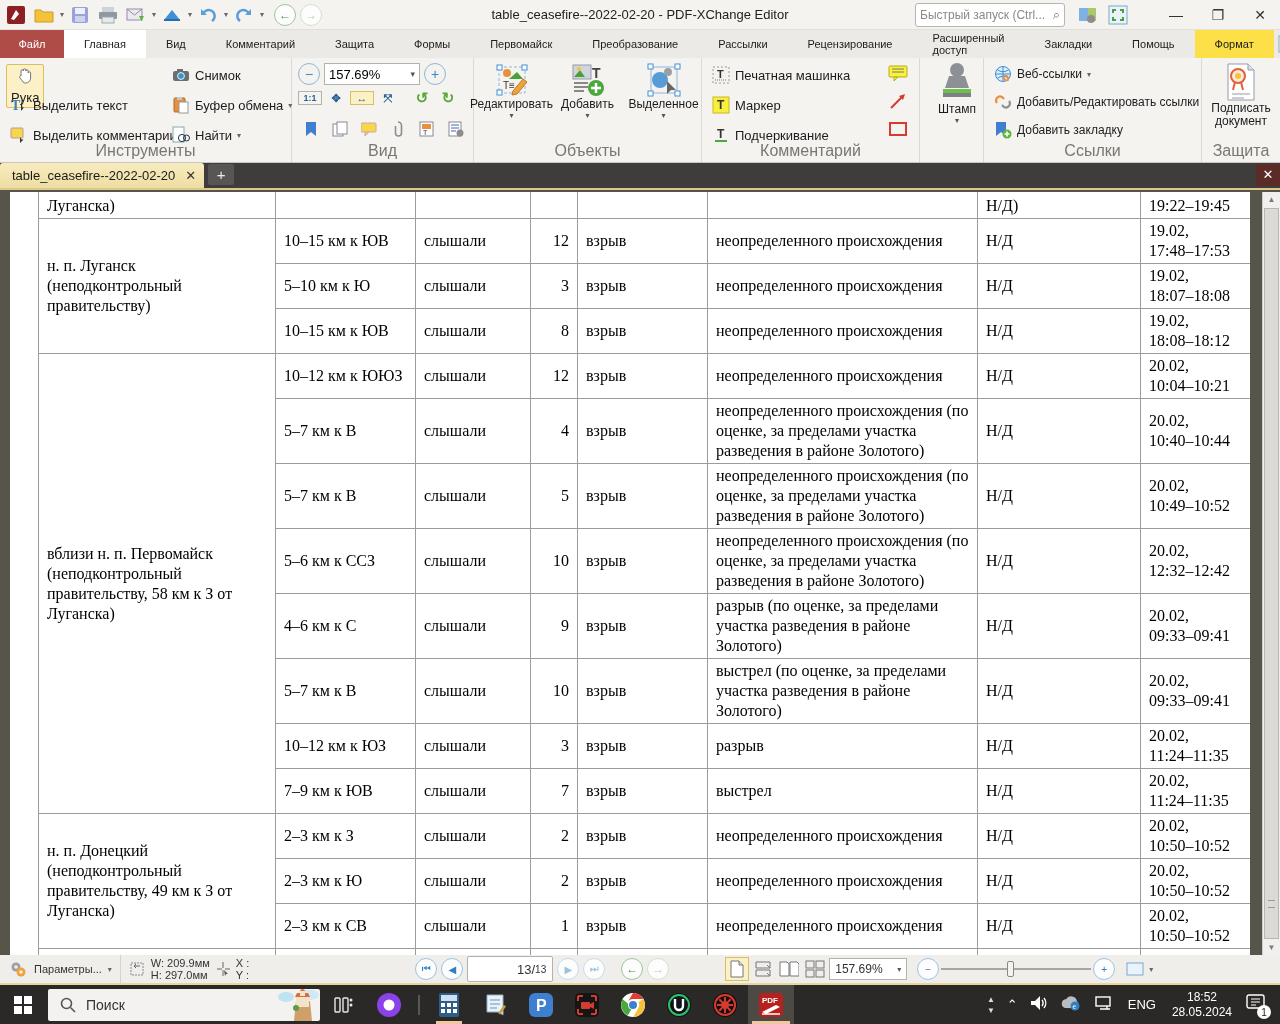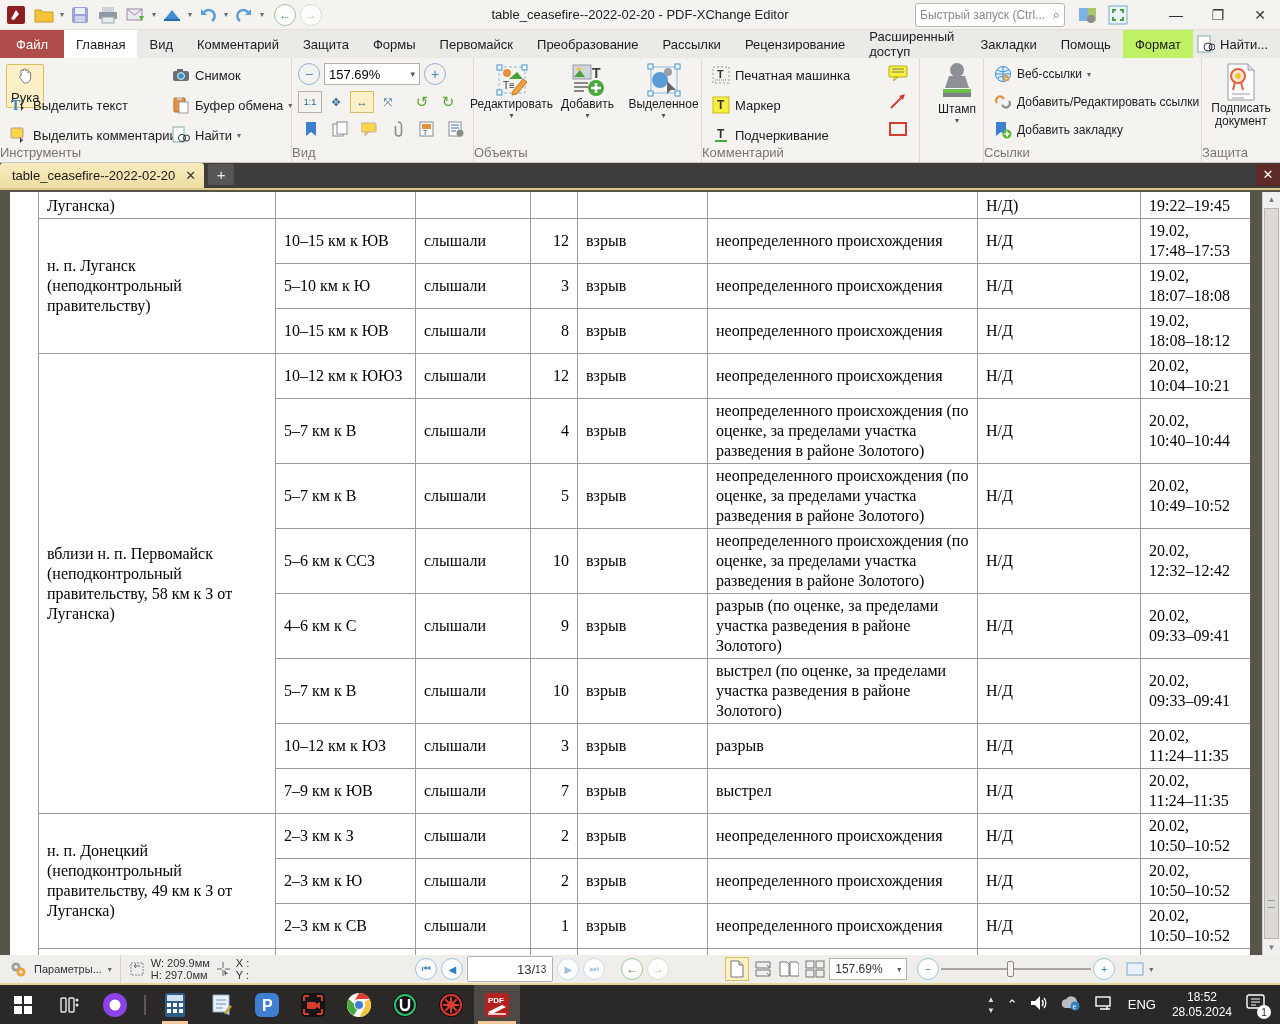--- a/index.html
+++ b/index.html
@@ -15,39 +15,39 @@
   .mini-arrow { font-size:8px; color:#666; }
   .title-text { position:absolute; left:50%; transform:translateX(-50%); color:#222; font-size:13px; white-space:nowrap; }
   .quick-launch { position:absolute; right:215px; top:3px; width:150px; height:24px; background:#fff;
     border:1px solid #b8b5b1; border-radius:3px; display:flex; align-items:center; padding:0 4px; color:#8a8a8a; font-size:12px; }
   .quick-launch .mag { margin-left:auto; color:#777; font-size:13px; }
   .tb-icon-btn { position:absolute; top:3px; width:28px; height:24px; display:flex; align-items:center; justify-content:center; }
   .win-ctrl { position:absolute; top:0; width:40px; height:30px; display:flex; align-items:center; justify-content:center; color:#333; font-size:14px; }
 
   
   .menubar { position:absolute; top:30px; left:0; right:0; height:28px; background:#eceae6; display:flex; }
-  .mtab { padding:0 12px; display:flex; align-items:center; color:#1c1c1c; font-size:13px; cursor:default; }
+  .mtab { padding:0 20px; display:flex; align-items:center; color:#1c1c1c; font-size:11px; cursor:default; }
   .mtab.file { background:#ae4c47; color:#fff; min-width:64px; justify-content:center; }
   .mtab.active { background:#ffffff; }
-  .mtab.format { background:#bef264; }
+  .mtab.format { background:#fde047; }
   .menubar-right { margin-left:auto; display:flex; align-items:center; gap:8px; padding-right:8px; }
 
   
   .ribbon { position:absolute; top:58px; left:0; right:0; height:105px; background:#f5f3f0;
     display:flex; border-bottom:1px solid #c9c5c0; }
   .rgroup { position:relative; height:100%; border-right:1px solid #ddd9d4; }
-  .glabel { position:absolute; bottom:2px; left:0; right:0; color:#7a7671; font-size:13px; }
+  .glabel { position:absolute; bottom:2px; left:0; right:0; text-align:center; color:#7a7671; font-size:16px; }
   .rbtn { display:flex; align-items:center; gap:5px; color:#1c1c1c; font-size:13px; padding:2px 4px; border-radius:2px; white-space:nowrap; }
   .rbtn.hl { background:#fbf0c6; border:1px solid #dabf62;flex-direction:column; }
   .small-ic { width:18px; height:18px; flex:0 0 18px; }
   .bigbtn { display:flex; flex-direction:column; align-items:center; width:74px; font-size:12px; color:#1c1c1c; }
   .bigbtn .caret { font-size:8px; color:#555; }
   .zoombox { display:flex; align-items:center; background:#fff; border:1px solid #b5b1ac; width:96px; height:22px; padding:0 4px; font-size:13px; }
   .zoombox .caret { margin-left:auto; font-size:9px; color:#555; }
-  .sqbtn { width:24px; height:22px; border:1px solid transparent; display:flex; align-items:center; justify-content:center; font-size:11px; color:#2a6496; }
+  .sqbtn { width:24px; height:14px; border:1px solid transparent; display:flex; align-items:center; justify-content:center; font-size:11px; color:#2a6496;font-weight:bold; }
   .sqbtn.hl { background:#fbf0c6; border:1px solid #dabf62; }
   .circbtn { width:22px; height:22px; border-radius:50%; border:1px solid #8fb6d9; color:#3f87c5; display:flex; align-items:center; justify-content:center; font-size:14px; }
   .shape-btn { width:26px; height:22px; display:flex; align-items:center; justify-content:center; }
 
   
   .tabbar { position:absolute; top:163px; left:0; right:0; height:27px; background:#3e3d3b;
     border-bottom:2px solid #dcc88b; display:flex; align-items:center; }
   .doctab { height:25px; background:linear-gradient(#f8ecc0,#eedda2); display:flex; align-items:center;
     padding:0 8px 0 12px; font-size:13px; color:#1a1a1a; border-radius:3px 3px 0 0; gap:10px; }
   .doctab .close-x { color:#333; font-size:13px; }
@@ -806,20 +806,37 @@
 
   <div class="taskbar">
     <div class="tb-slot">
       <svg width="18" height="18">
           <rect x="0" y="0" width="8" height="8" fill="#fff"></rect>
           <rect x="10" y="0" width="8" height="8" fill="#fff"></rect>
           <rect x="0" y="10" width="8" height="8" fill="#fff"></rect>
           <rect x="10" y="10" width="8" height="8" fill="#fff"></rect>
         </svg>
     </div>
+    <div class="searchpill">
+      <svg width="16" height="16">
+          <circle cx="6.5" cy="6.5" r="5" fill="none" stroke="#555" stroke-width="1.6"></circle>
+          <path d="M10.5 10.5 L15 15" stroke="#555" stroke-width="1.6"></path>
+        </svg>
+      <span>Поиск</span>
+      <svg width="44" height="32" style="position:absolute;right:0;top:0">
+          <ellipse cx="10" cy="8" rx="8" ry="5" fill="#bfe3f2"></ellipse>
+          <ellipse cx="34" cy="6" rx="9" ry="5" fill="#cfe9f5"></ellipse>
+          <path d="M18 32 L20 12 h14 l2 20 z" fill="#cfa06a"></path>
+          <rect x="20" y="8" width="13" height="10" fill="#f2e3c8"></rect>
+          <path d="M19 8 h15 l-2 -4 h-11 z" fill="#d96f3a"></path>
+          <rect x="24" y="2" width="5" height="5" fill="#f2e3c8"></rect>
+          <path d="M23.5 2 h6 l-3 -2.5 z" fill="#d96f3a"></path>
+          <circle cx="20" cy="19" r="3" fill="#5d9a4a"></circle>
+        </svg>
+    </div>
     <div class="tb-slot">
       <svg width="20" height="18">
           <rect x="2" y="2" width="5" height="14" rx="1" fill="none" stroke="#e8e8e8" stroke-width="1.4"></rect>
           <rect x="10" y="2" width="5" height="14" rx="1" fill="none" stroke="#e8e8e8" stroke-width="1.4"></rect>
           <circle cx="18" cy="4" r="1.5" fill="#e8e8e8"></circle>
           <circle cx="18" cy="9" r="1.5" fill="#e8e8e8"></circle>
         </svg>
     </div>
     <div class="tb-slot">
       <svg width="26" height="26">

